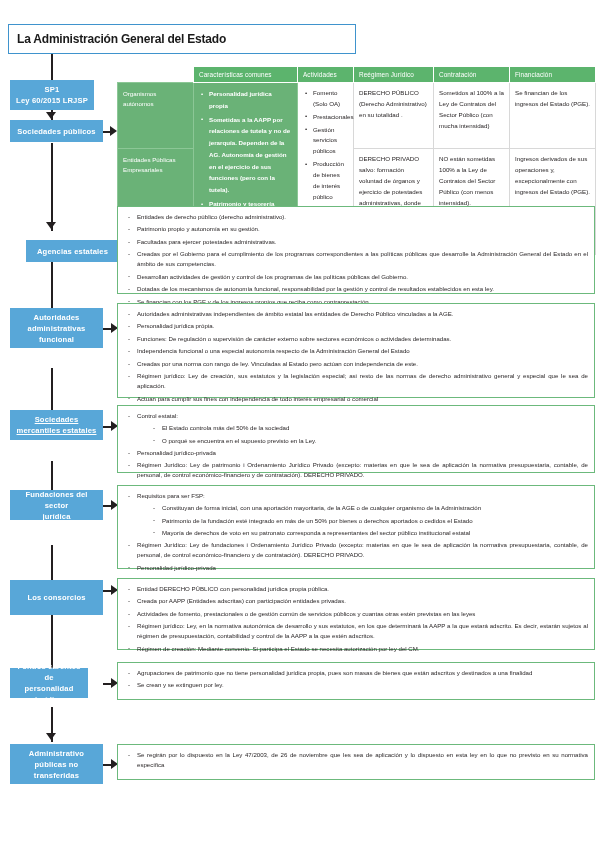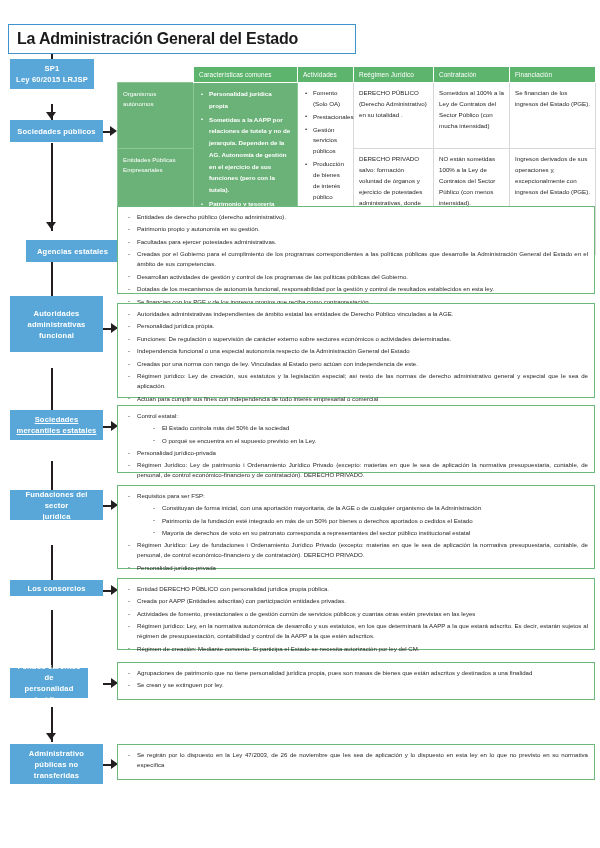--- a/index.html
+++ b/index.html
@@ -23,21 +23,21 @@
     top: 24px;
     width: 348px;
     height: 30px;
     border: 1.5px solid #3f93cd;
     box-sizing: border-box;
     display: flex;
     align-items: center;
     padding-left: 8px;
   }
   #title-box .title-text {
-    font-size: 16px;
+    font-size: 12px;
     font-weight: bold;
     letter-spacing: -0.2px;
     color: #1a1a1a;
     white-space: nowrap;
   }
 
   
   .spine {
     position: absolute;
     left: 51px;
@@ -229,36 +229,36 @@
 
 <div class="connector-h" style="left:103px;top:590px;width:12px;"></div>
 <div class="arrow-right" style="left:111px;top:585px;"></div>
 
 <div class="connector-h" style="left:103px;top:683px;width:12px;"></div>
 <div class="arrow-right" style="left:111px;top:678px;"></div>
 
 <div class="connector-h" style="left:103px;top:764px;width:12px;"></div>
 <div class="arrow-right" style="left:111px;top:759px;"></div>
 
-<div class="node" style="left:10px;top:59px;width:84px;height:30px;">
+<div class="node" style="left:10px;top:80px;width:84px;height:30px;">
   <div>
     <div>SP1</div>
     <div>Ley 60/2015 LRJSP</div>
   </div>
 </div>
 
 <div class="node" style="left:10px;top:120px;width:93px;height:22px;">
   <span>Sociedades públicos</span>
 </div>
 
 <div class="node" style="left:26px;top:240px;width:93px;height:22px;">
   <span>Agencias estatales</span>
 </div>
 
-<div class="node" style="left:10px;top:296px;width:93px;height:56px;">
+<div class="node" style="left:10px;top:308px;width:93px;height:40px;">
   <div>
     <div>Autoridades</div>
     <div>administrativas</div>
     <div>funcional</div>
   </div>
 </div>
 
 <div class="node" style="left:10px;top:410px;width:93px;height:30px;text-decoration:underline;">
   <div>
     <div>Sociedades</div>
@@ -266,21 +266,21 @@
   </div>
 </div>
 
 <div class="node" style="left:10px;top:490px;width:93px;height:30px;">
   <div>
     <div>Fundaciones del sector</div>
     <div>jurídica</div>
   </div>
 </div>
 
-<div class="node" style="left:10px;top:580px;width:93px;height:16px;">
+<div class="node" style="left:10px;top:580px;width:93px;height:35px;">
   <span>Los consorcios</span>
 </div>
 
 <div class="node" style="left:10px;top:668px;width:78px;height:30px;">
   <div>
     <div>Fondos carentes de</div>
     <div>personalidad jurídica</div>
   </div>
 </div>
 

